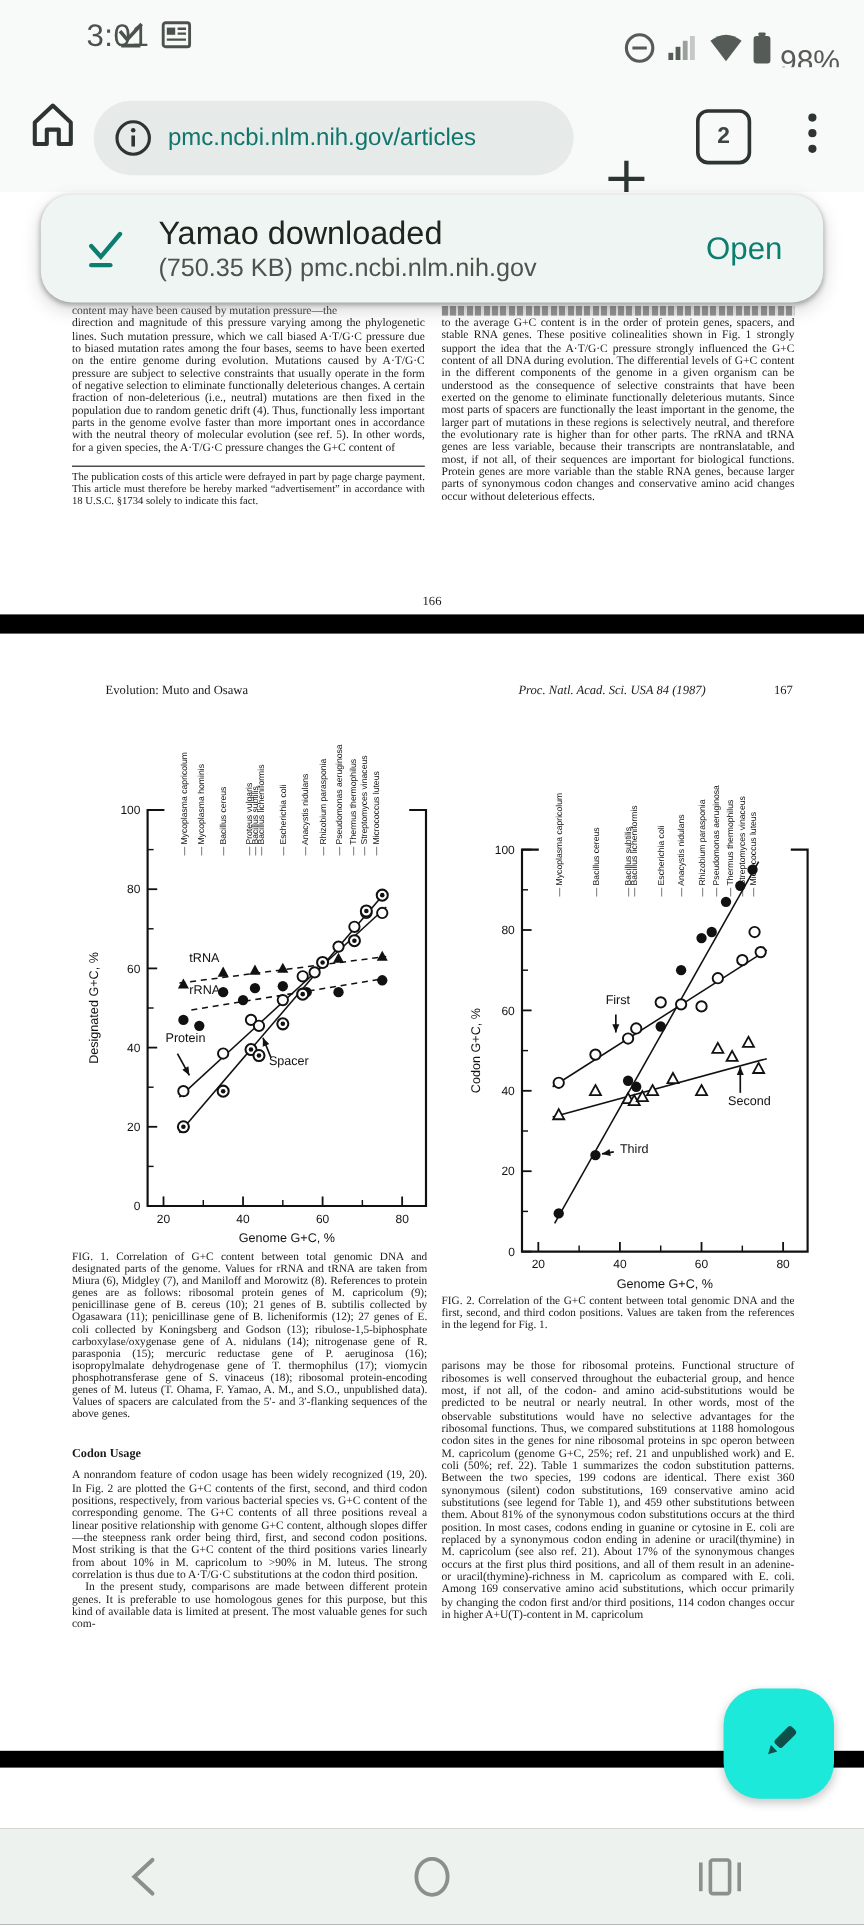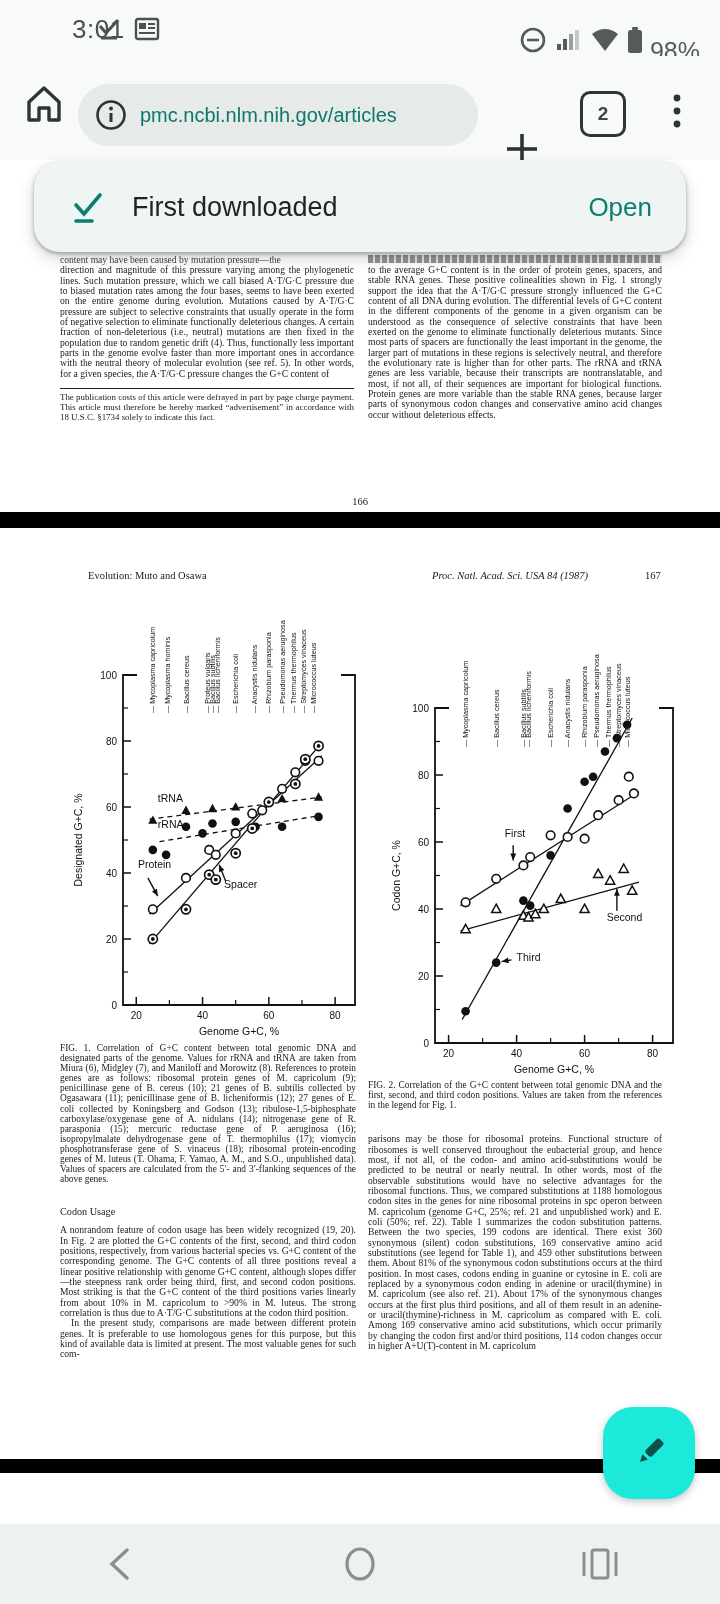--- a/index.html
+++ b/index.html
@@ -31,21 +31,21 @@
   .doc{font-family:"Liberation Serif",serif;color:#1a1a1a;}
   .col{position:absolute;width:294px;font-size:9.6px;line-height:10.35px;text-align:justify;}
   .clipped{filter:blur(.3px);opacity:.85;}
   .smudge{height:8px;margin-bottom:2px;background:repeating-linear-gradient(90deg,#3a3a3a 0 5px,#cfcfcf 5px 7px);opacity:.55;}
   .footnote{margin-top:9px;border-top:1px solid #222;padding-top:4px;font-size:8.9px;line-height:9.7px;}
   .pagenum{position:absolute;left:0;width:720px;text-align:center;font-size:10.5px;font-family:"Liberation Serif",serif;}
   .hdr-left{position:absolute;left:88px;top:42px;font-size:10.5px;font-family:"Liberation Serif",serif;}
   .hdr-right{position:absolute;left:432px;top:42px;font-size:10.5px;font-style:italic;font-family:"Liberation Serif",serif;}
   .hdr-pg{position:absolute;left:645px;top:42px;font-size:10.5px;font-family:"Liberation Serif",serif;}
   .caption{font-size:9.4px;line-height:10.1px;text-align:justify;}
-  .heading{font-weight:normal;font-size:10.2px;margin:22px 0 8px 0;}
+  .heading{font-weight:bold;font-size:10.2px;margin:22px 0 8px 0;}
   .indent{text-indent:11px;}
   .chart{position:absolute;}
   
   .fab{left:603px;top:1407px;width:92px;height:92px;border-radius:30px;background:#1de9da;z-index:50;
        box-shadow:0 3px 8px rgba(0,0,0,.22);display:flex;align-items:center;justify-content:center;}
   
   .navbar{top:1364px;left:0;width:720px;height:80px;background:#edf2ef;display:flex;align-items:center;}
   .nav-slot{width:240px;display:flex;justify-content:center;}
 </style>
 </head>
@@ -365,21 +365,22 @@
     </div>
   </div>
 </div>
 
 <div class="abs notif">
   <svg style="margin-left:36px;flex:none" width="36" height="36" viewBox="0 0 36 36">
     <path d="M6 16 L14 25 L30 6" stroke="#0b7e70" stroke-width="3.6" fill="none" stroke-linecap="round"></path>
     <line x1="6" y1="32" x2="22" y2="32" stroke="#0b7e70" stroke-width="3.6" stroke-linecap="round"></line>
   </svg>
   <div style="margin-left:26px">
-    <div class="notif-title">First downloaded</div>
+    <div class="notif-title">Yamao downloaded</div>
+    <div class="notif-sub">(750.35 KB) pmc.ncbi.nlm.nih.gov</div>
   </div>
   <div class="notif-open">Open</div>
 </div>
 
 <div class="abs fab">
   <svg width="44" height="44" viewBox="0 0 40 40">
     <g transform="rotate(45 20 20)">
       <rect x="16" y="4" width="8" height="18" rx="2.5" fill="#0d4f49"></rect>
       <path d="M16.6 25 L23.4 25 L20 31.5 Z" fill="#0d4f49"></path>
     </g>

